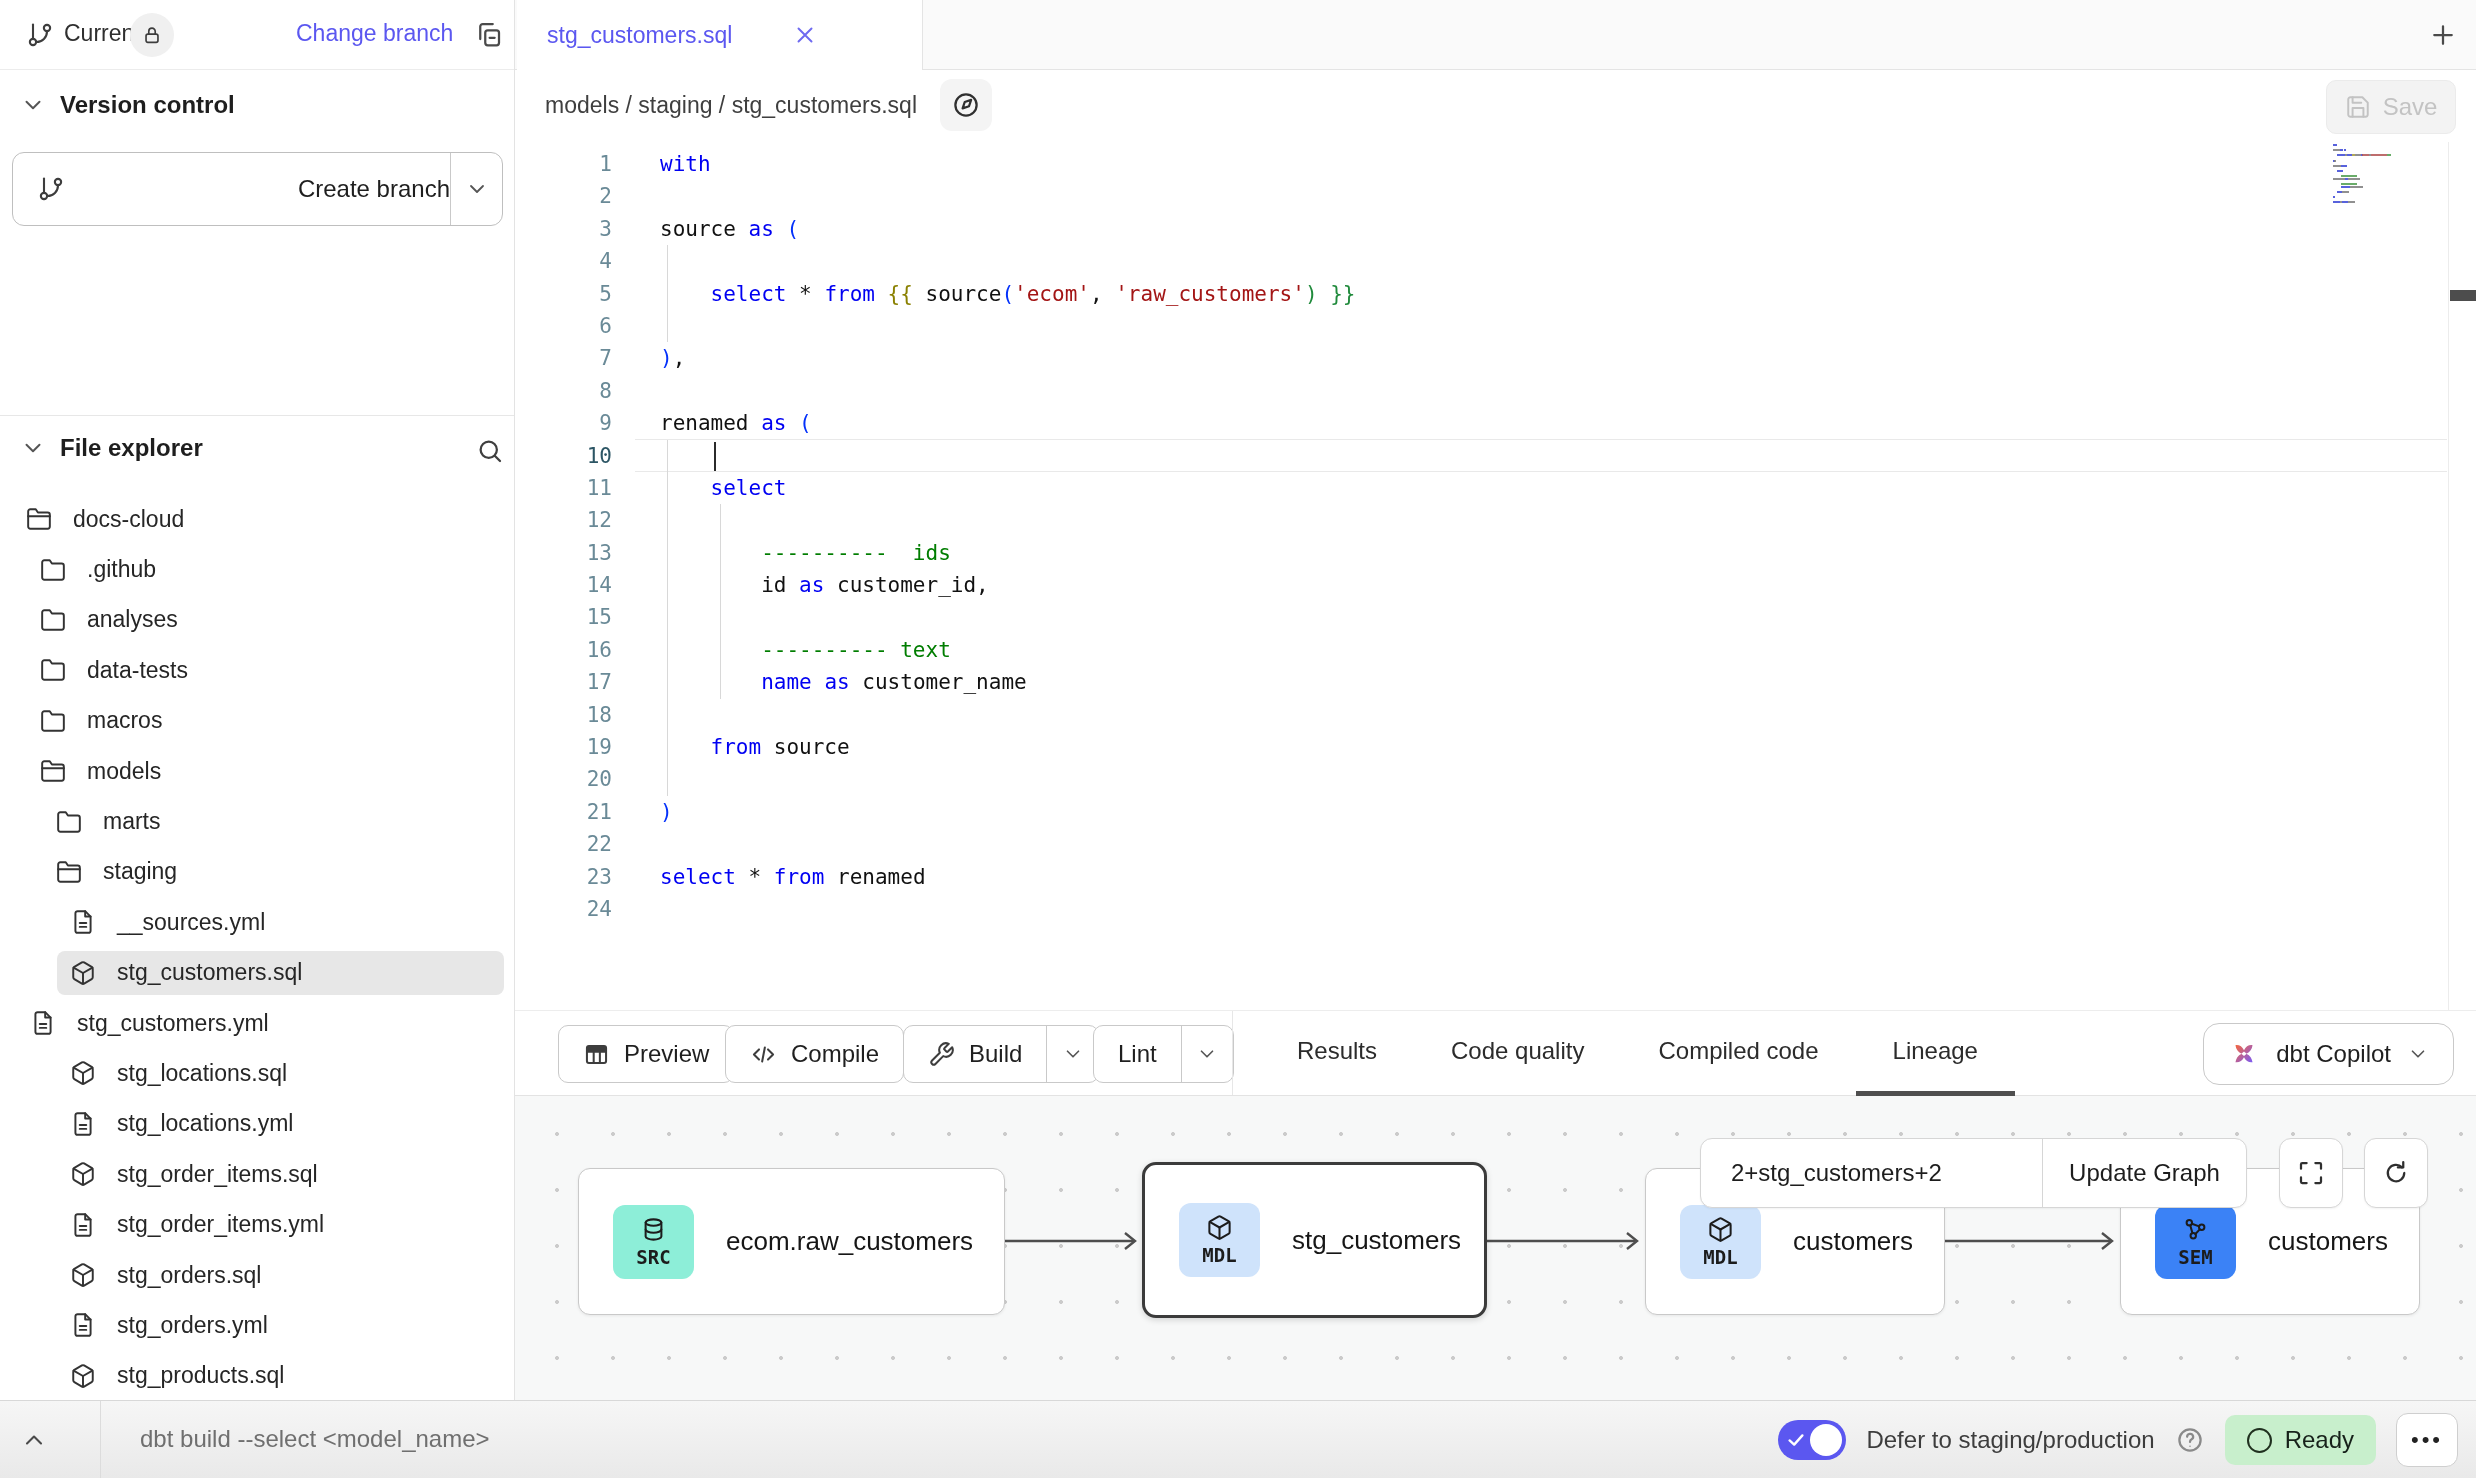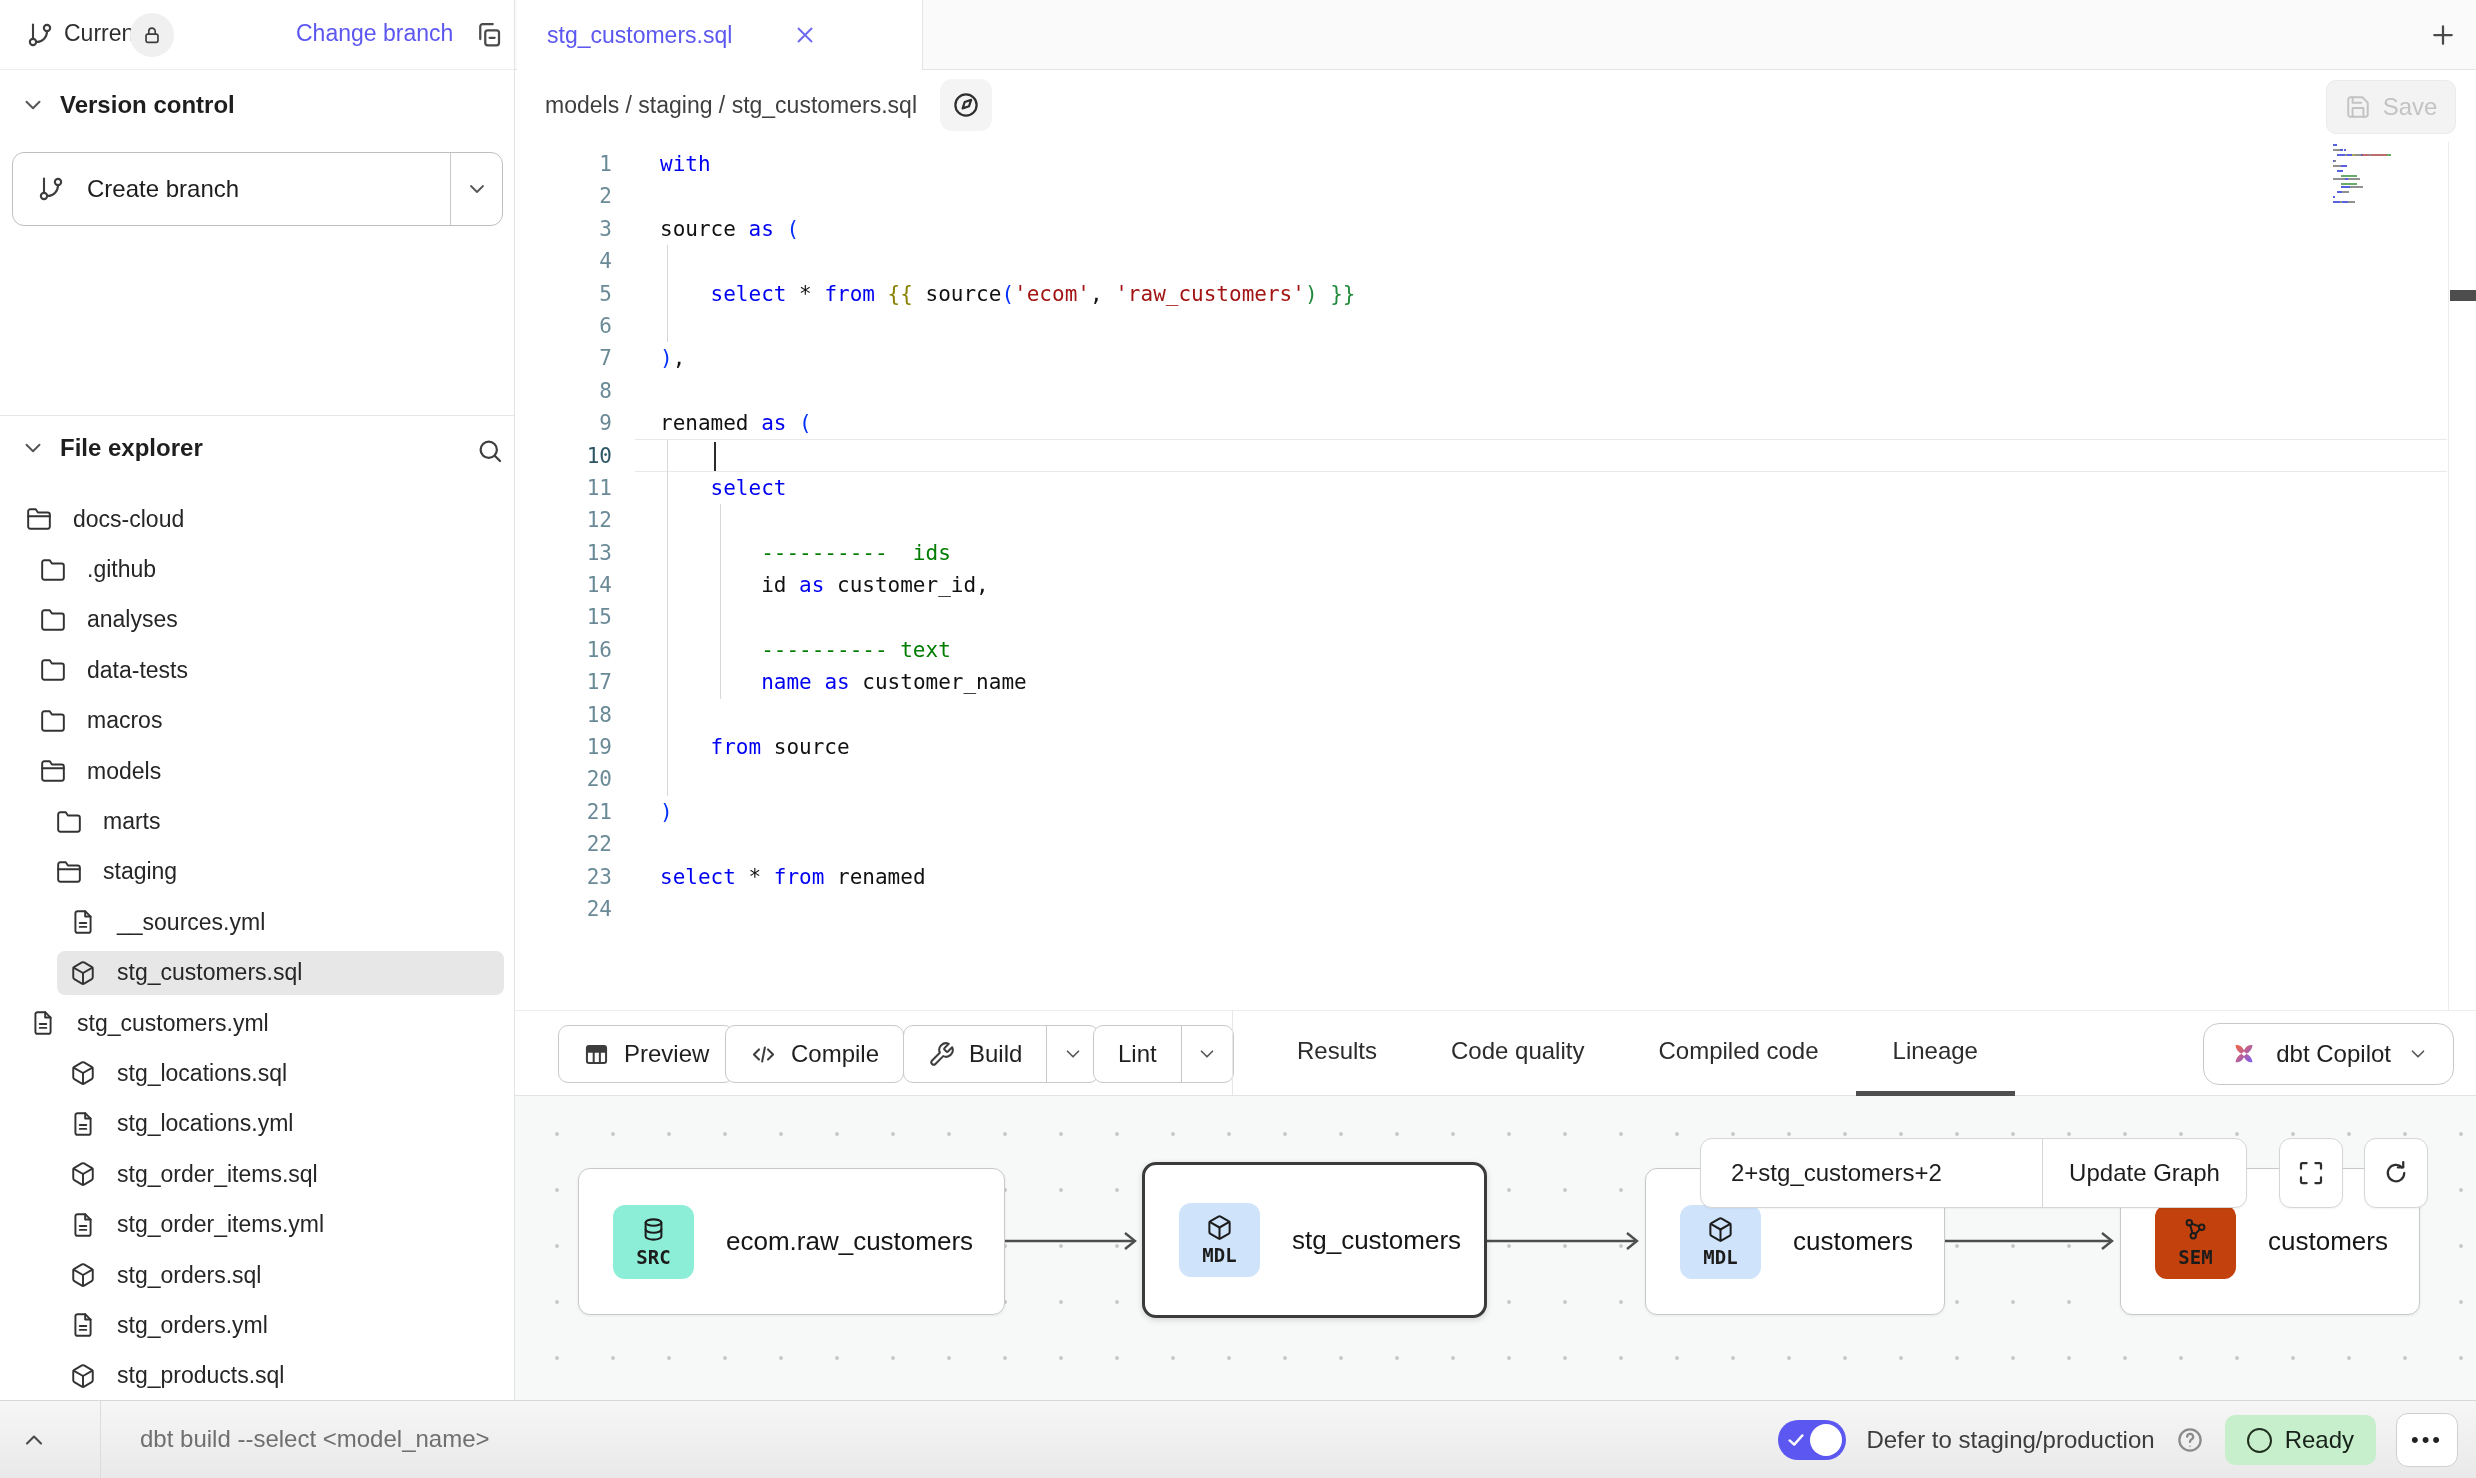--- a/index.html
+++ b/index.html
@@ -15,21 +15,21 @@
   .cur-label { position:absolute; left:64px; top:20px; font-size:23px; color:#2f2f2f; }
   .lock-pill { position:absolute; left:130px; top:13px; width:44px; height:44px; border-radius:50%; background:#f0f0f0; display:flex; align-items:center; justify-content:center; }
   .lock-pill .ic { width:22px; height:22px; }
   .change-branch { position:absolute; left:296px; top:20px; font-size:23px; font-weight:500; color:#5b57f0; cursor:pointer; }
   .copy-btn { position:absolute; left:474px; top:19px; width:30px; height:30px; color:#4a4a4a; }
 
   .sec-head { position:absolute; display:flex; align-items:center; gap:14px; font-size:24px; font-weight:700; color:#1e1e1e; }
   .sec-head .ic { width:26px; height:26px; color:#555; }
   .vc-head { left:20px; top:91px; }
   .create-branch { position:absolute; left:12px; top:152px; width:491px; height:74px; border:1.5px solid #bfbfbf; border-radius:12px; background:#fff; display:flex; align-items:stretch; overflow:hidden; }
-  .cb-main { flex:1; display:flex; align-items:center; gap:22px; padding-left:24px; font-size:24px; color:#1e1e1e; cursor:pointer; }
+  .cb-main { flex:1; display:flex; align-items:center; gap:22px; padding-left:24px; font-size:24px; color:#1e1e1e; cursor:pointer;justify-content:space-between; }
   .cb-main .ic { width:28px; height:28px; }
   .cb-chev { width:52px; border-left:1.5px solid #c9c9c9; display:flex; align-items:center; justify-content:center; cursor:pointer; }
   .cb-chev .ic { width:24px; height:24px; color:#555; }
   .vc-divider { position:absolute; left:0; top:415px; width:100%; border-top:1px solid #e7e7e7; }
   .fe-head { left:20px; top:434px; }
   .fe-search { position:absolute; left:475px; top:436px; width:30px; height:30px; color:#3f3f3f; cursor:pointer; }
 
   .tree { position:absolute; left:0; top:494px; width:100%; }
   .trow { position:relative; height:50.4px; display:flex; align-items:center; gap:21px; font-size:23px; color:#262626; cursor:pointer; }
   .trow .ic { width:26px; height:26px; flex:0 0 26px; color:#333; }
@@ -84,21 +84,21 @@
   .copilot-btn .chev { width:22px; height:22px; color:#555; }
 
   
   .canvas { position:absolute; left:515px; top:1096px; width:1961px; height:304px; background:#f7f8f8;
     background-image:radial-gradient(#cbcbcb 1.8px, transparent 2.2px); background-size:56px 56px; background-position:14px 10px; overflow:hidden; }
   .lnode { position:absolute; background:#fff; border:1.5px solid #c9c9c9; border-radius:12px; box-shadow:0 1px 3px rgba(0,0,0,.07); display:flex; align-items:center; padding-left:34px; gap:32px; cursor:pointer; }
   .lnode.sel { border:3px solid #3b3b3b; border-radius:14px; box-shadow:0 2px 6px rgba(0,0,0,.15); }
   .badge { width:81px; height:74px; border-radius:12px; display:flex; flex-direction:column; align-items:center; justify-content:center; gap:3px; }
   .badge .ic { width:27px; height:27px; color:#1c1c1c; }
   .badge span { font-family:"DejaVu Sans Mono", monospace; font-size:19px; font-weight:bold; color:#1c1c1c; }
-  .b-src { background:#8deed8; } .b-mdl { background:#cfe3fb; } .b-sem { background:#c2410c; }
+  .b-src { background:#8deed8; } .b-mdl { background:#cfe3fb; } .b-sem { background:#3b82f6; }
   .nlabel { font-size:26px; color:#161616; }
   .edges { position:absolute; left:0; top:0; width:100%; height:100%; pointer-events:none; }
   .selbar { position:absolute; left:1185px; top:42px; width:547px; height:70px; background:#fff; border:1px solid #d6d6d6; border-radius:12px; display:flex; box-shadow:0 1px 2px rgba(0,0,0,.05); }
   .selbar .sel-input { flex:1; display:flex; align-items:center; padding-left:30px; font-size:24px; color:#1d1d1d; cursor:text; }
   .selbar .upd { width:204px; border-left:1px solid #d6d6d6; display:flex; align-items:center; justify-content:center; font-size:24px; font-weight:500; color:#1d1d1d; cursor:pointer; }
   .sq-btn { position:absolute; top:42px; width:64px; height:70px; background:#fff; border:1px solid #d6d6d6; border-radius:12px; display:flex; align-items:center; justify-content:center; cursor:pointer; box-shadow:0 1px 2px rgba(0,0,0,.05); }
   .sq-btn .ic { width:30px; height:30px; color:#2f2f2f; }
 
   
   .statusbar { position:absolute; left:0; top:1400px; width:2476px; height:78px; background:linear-gradient(#f6f6f6,#e9e9e9); border-top:1px solid #d8d8d8; }

